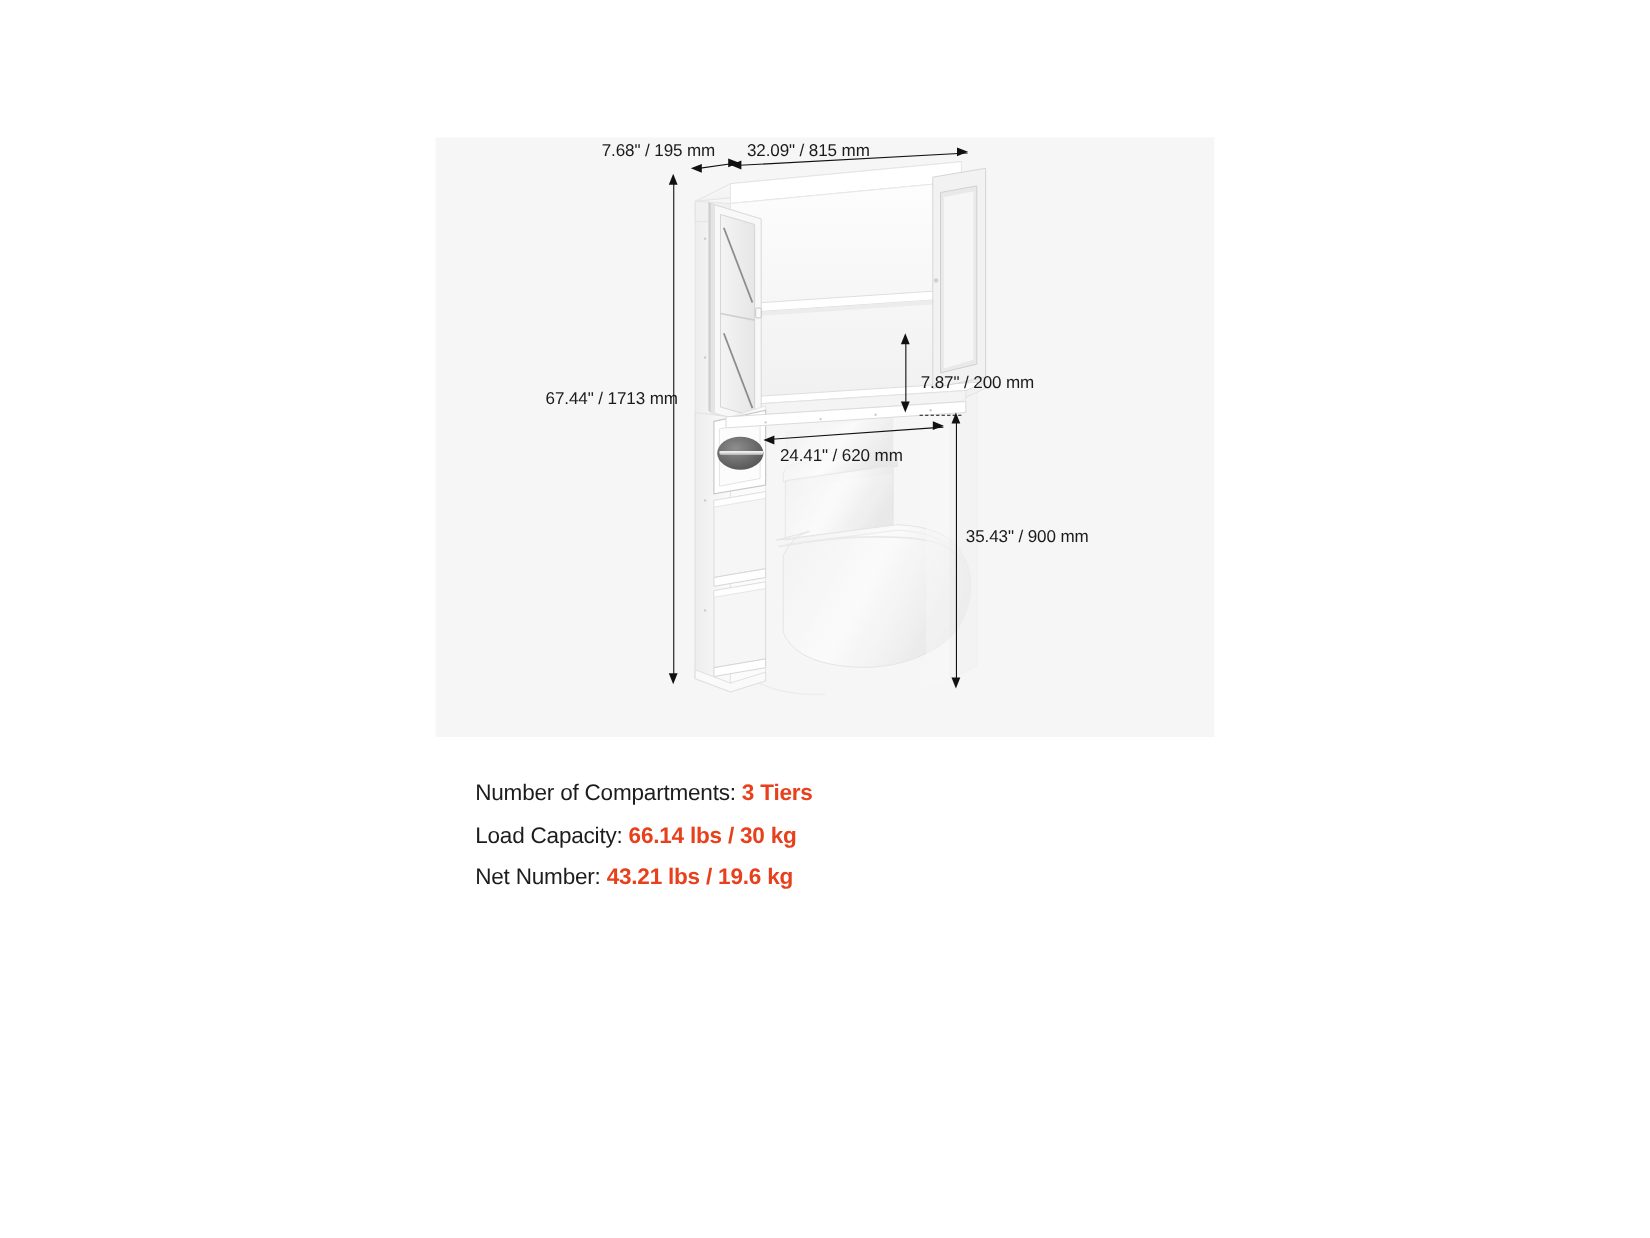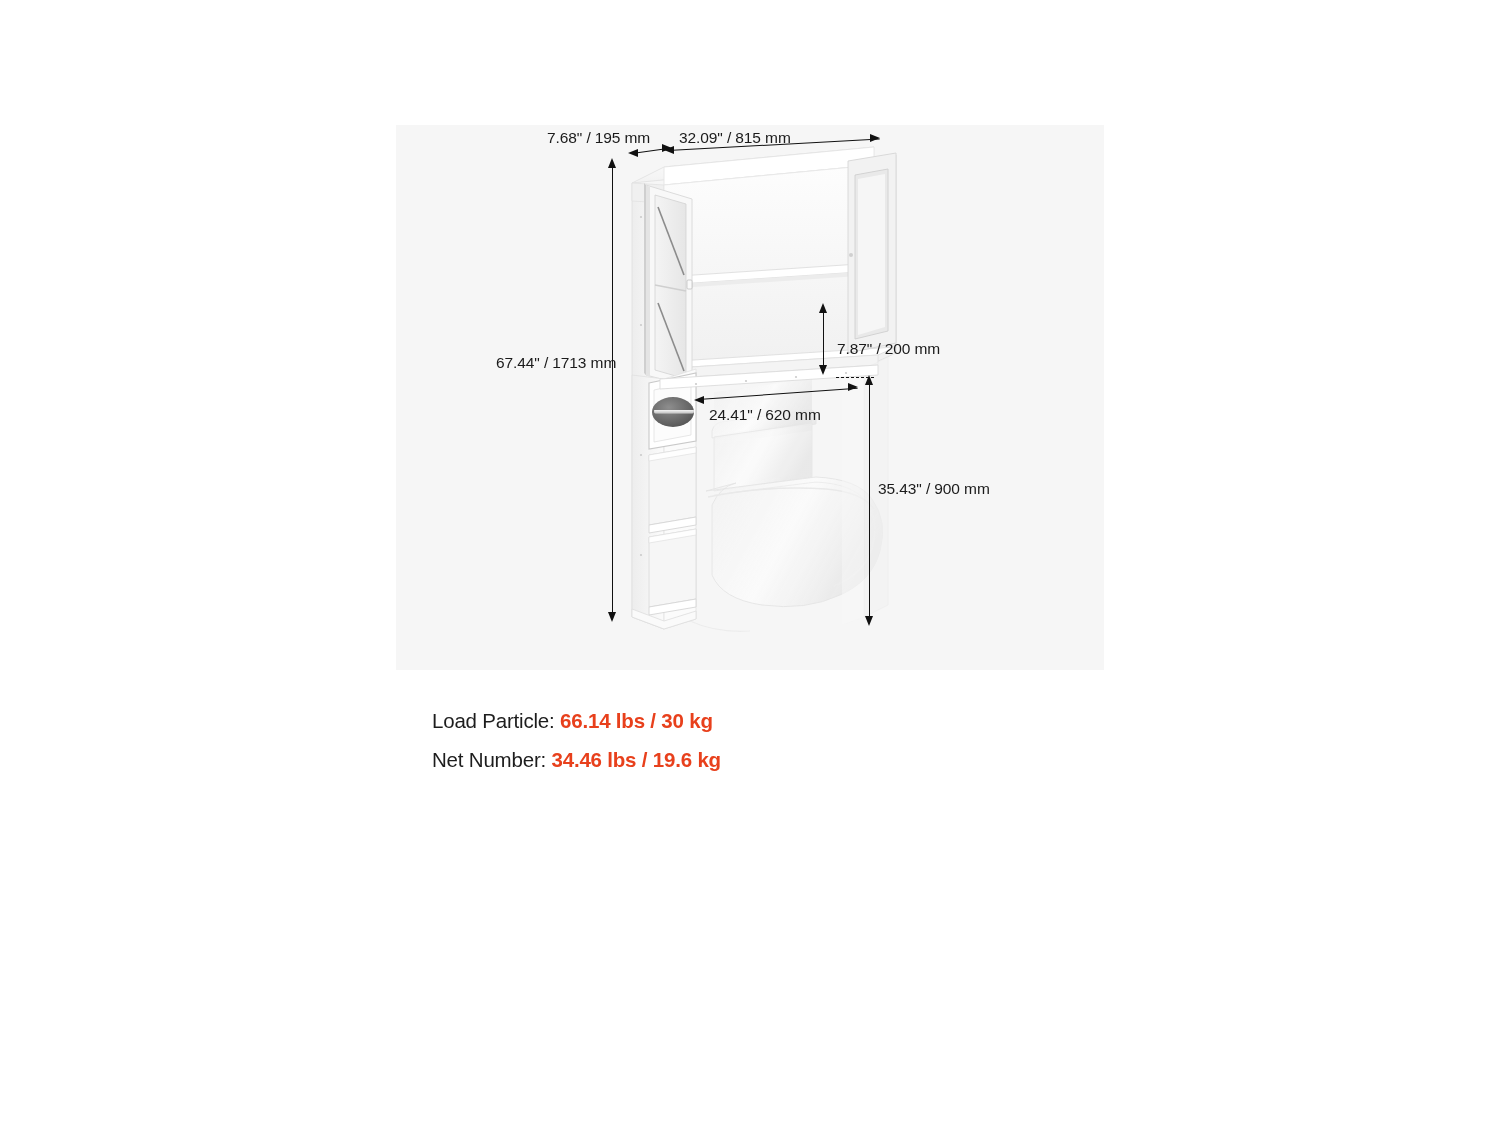--- a/index.html
+++ b/index.html
@@ -239,28 +239,31 @@
       <div class="arrowhead ah-up" style="left:469px; top:250px;"></div>
       <div class="arrowhead ah-down" style="left:469px; top:491px;"></div>
     </div>
 
   </div>
 
   <div id="spec-card">
     <div id="spec-list">
 
 
-
-
-
       <div class="spec-row">
-        <span class="spec-label">Load Particle: </span><span class="spec-value">66.14 lbs / 30 kg</span>
+        <span class="spec-label">Number of Compartments: </span><span class="spec-value">3 Tiers</span>
       </div>
 
+
+
       <div class="spec-row">
-        <span class="spec-label">Net Number: </span><span class="spec-value">34.46 lbs / 19.6 kg</span>
+        <span class="spec-label">Load Capacity: </span><span class="spec-value">66.14 lbs / 30 kg</span>
       </div>
 
+      <div class="spec-row">
+        <span class="spec-label">Net Number: </span><span class="spec-value">43.21 lbs / 19.6 kg</span>
+      </div>
+
 
     </div>
   </div>
 
 </div>
 
 </body></html>

